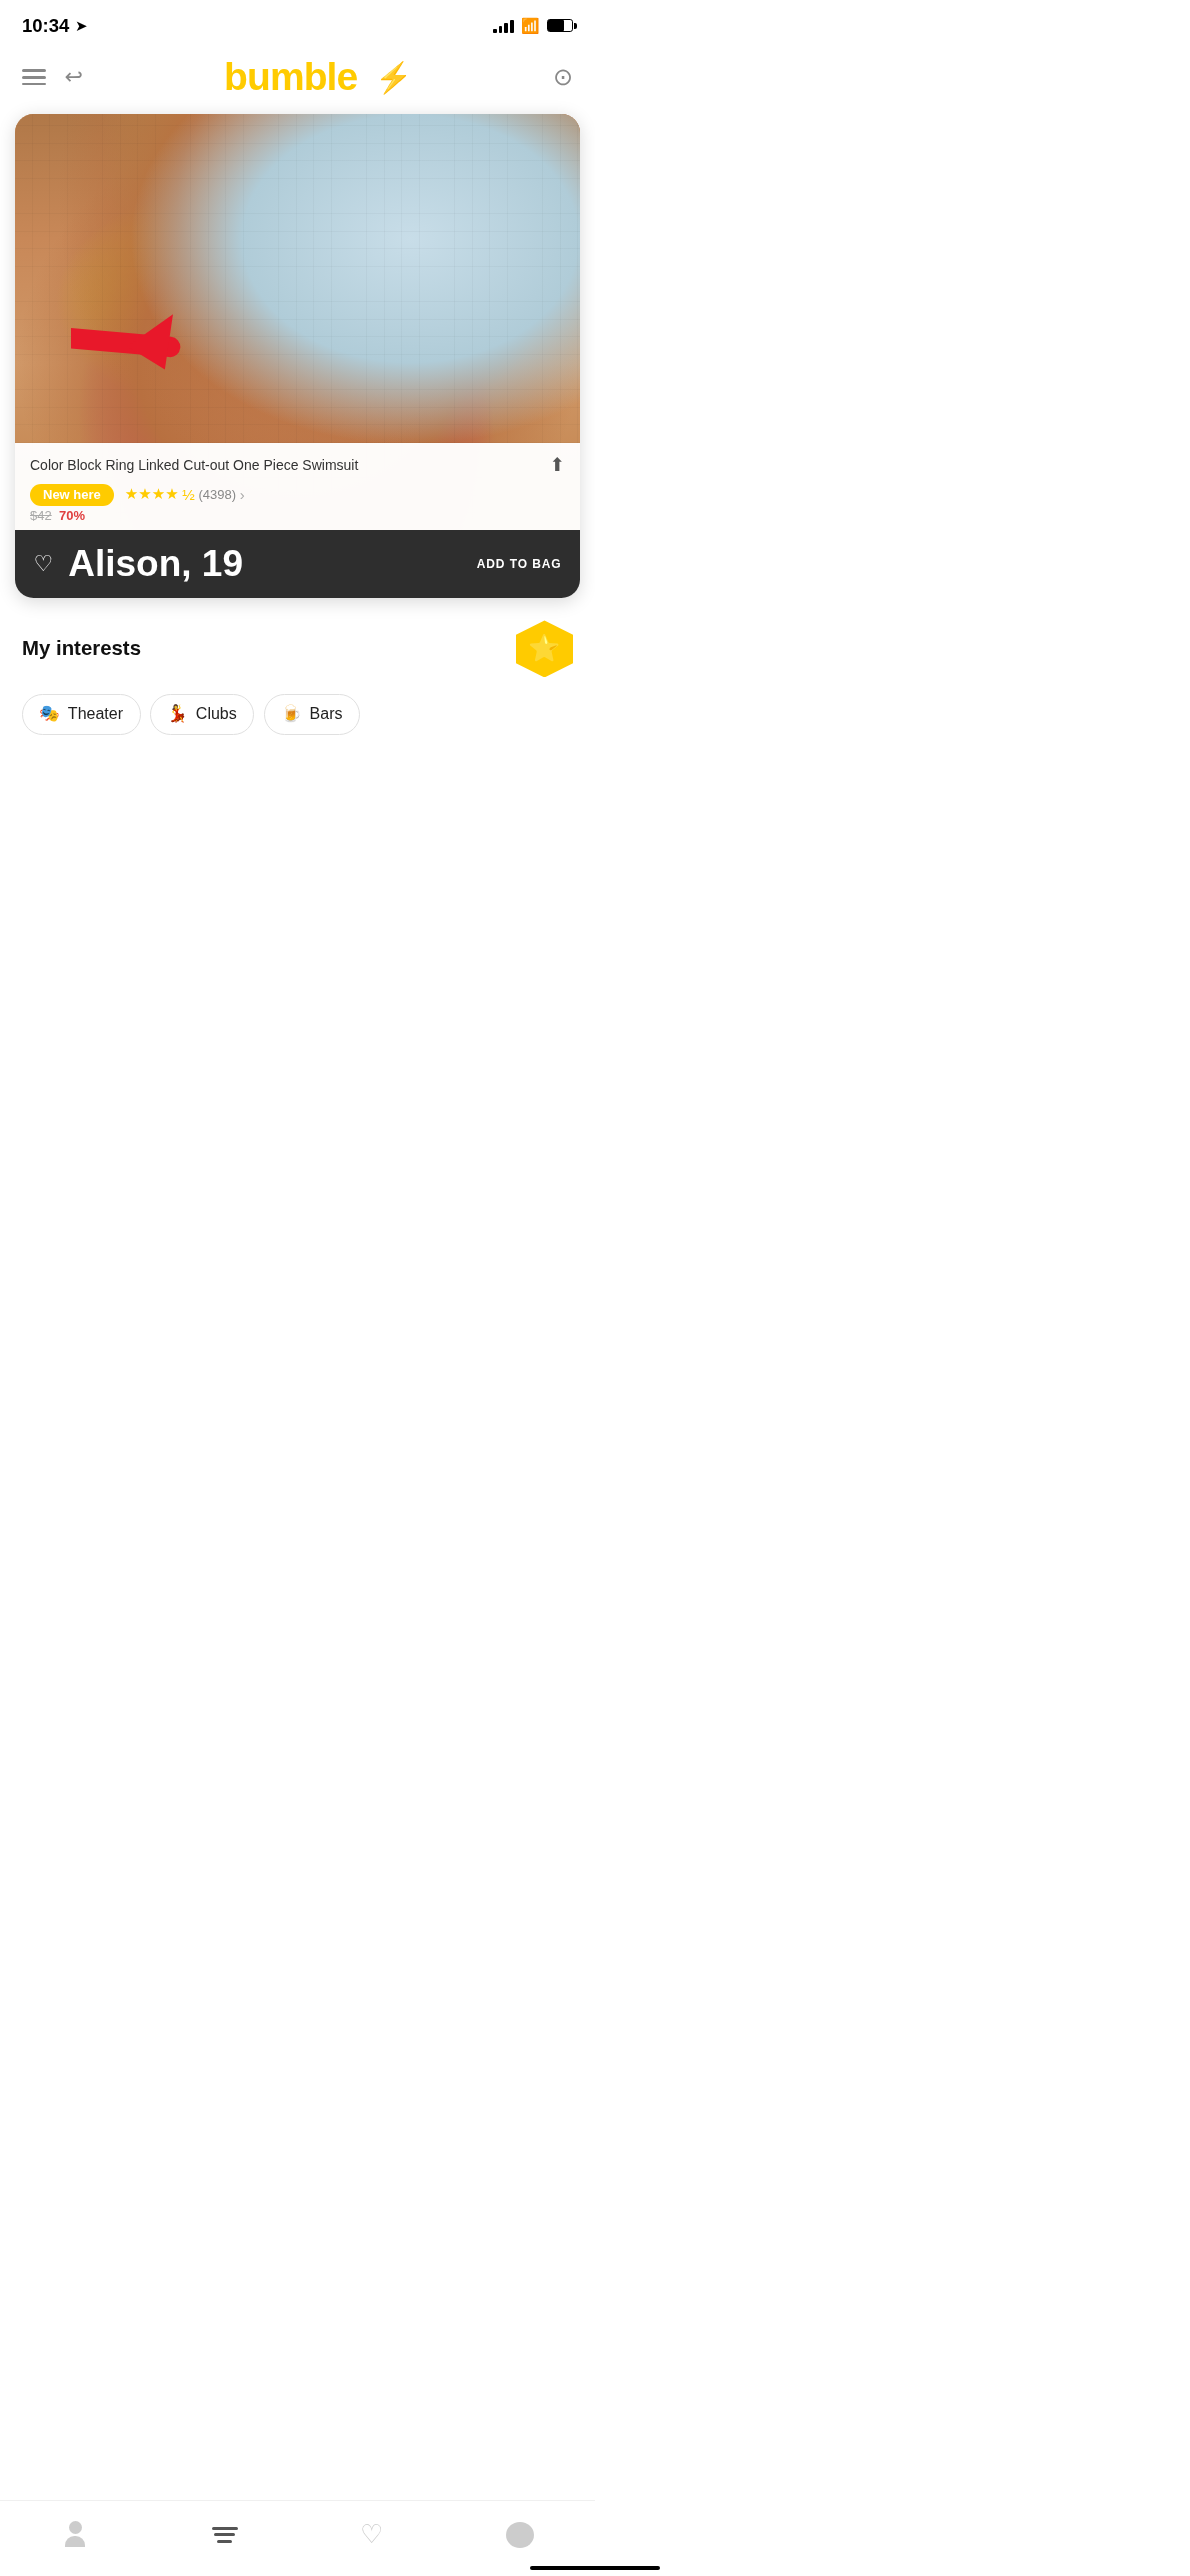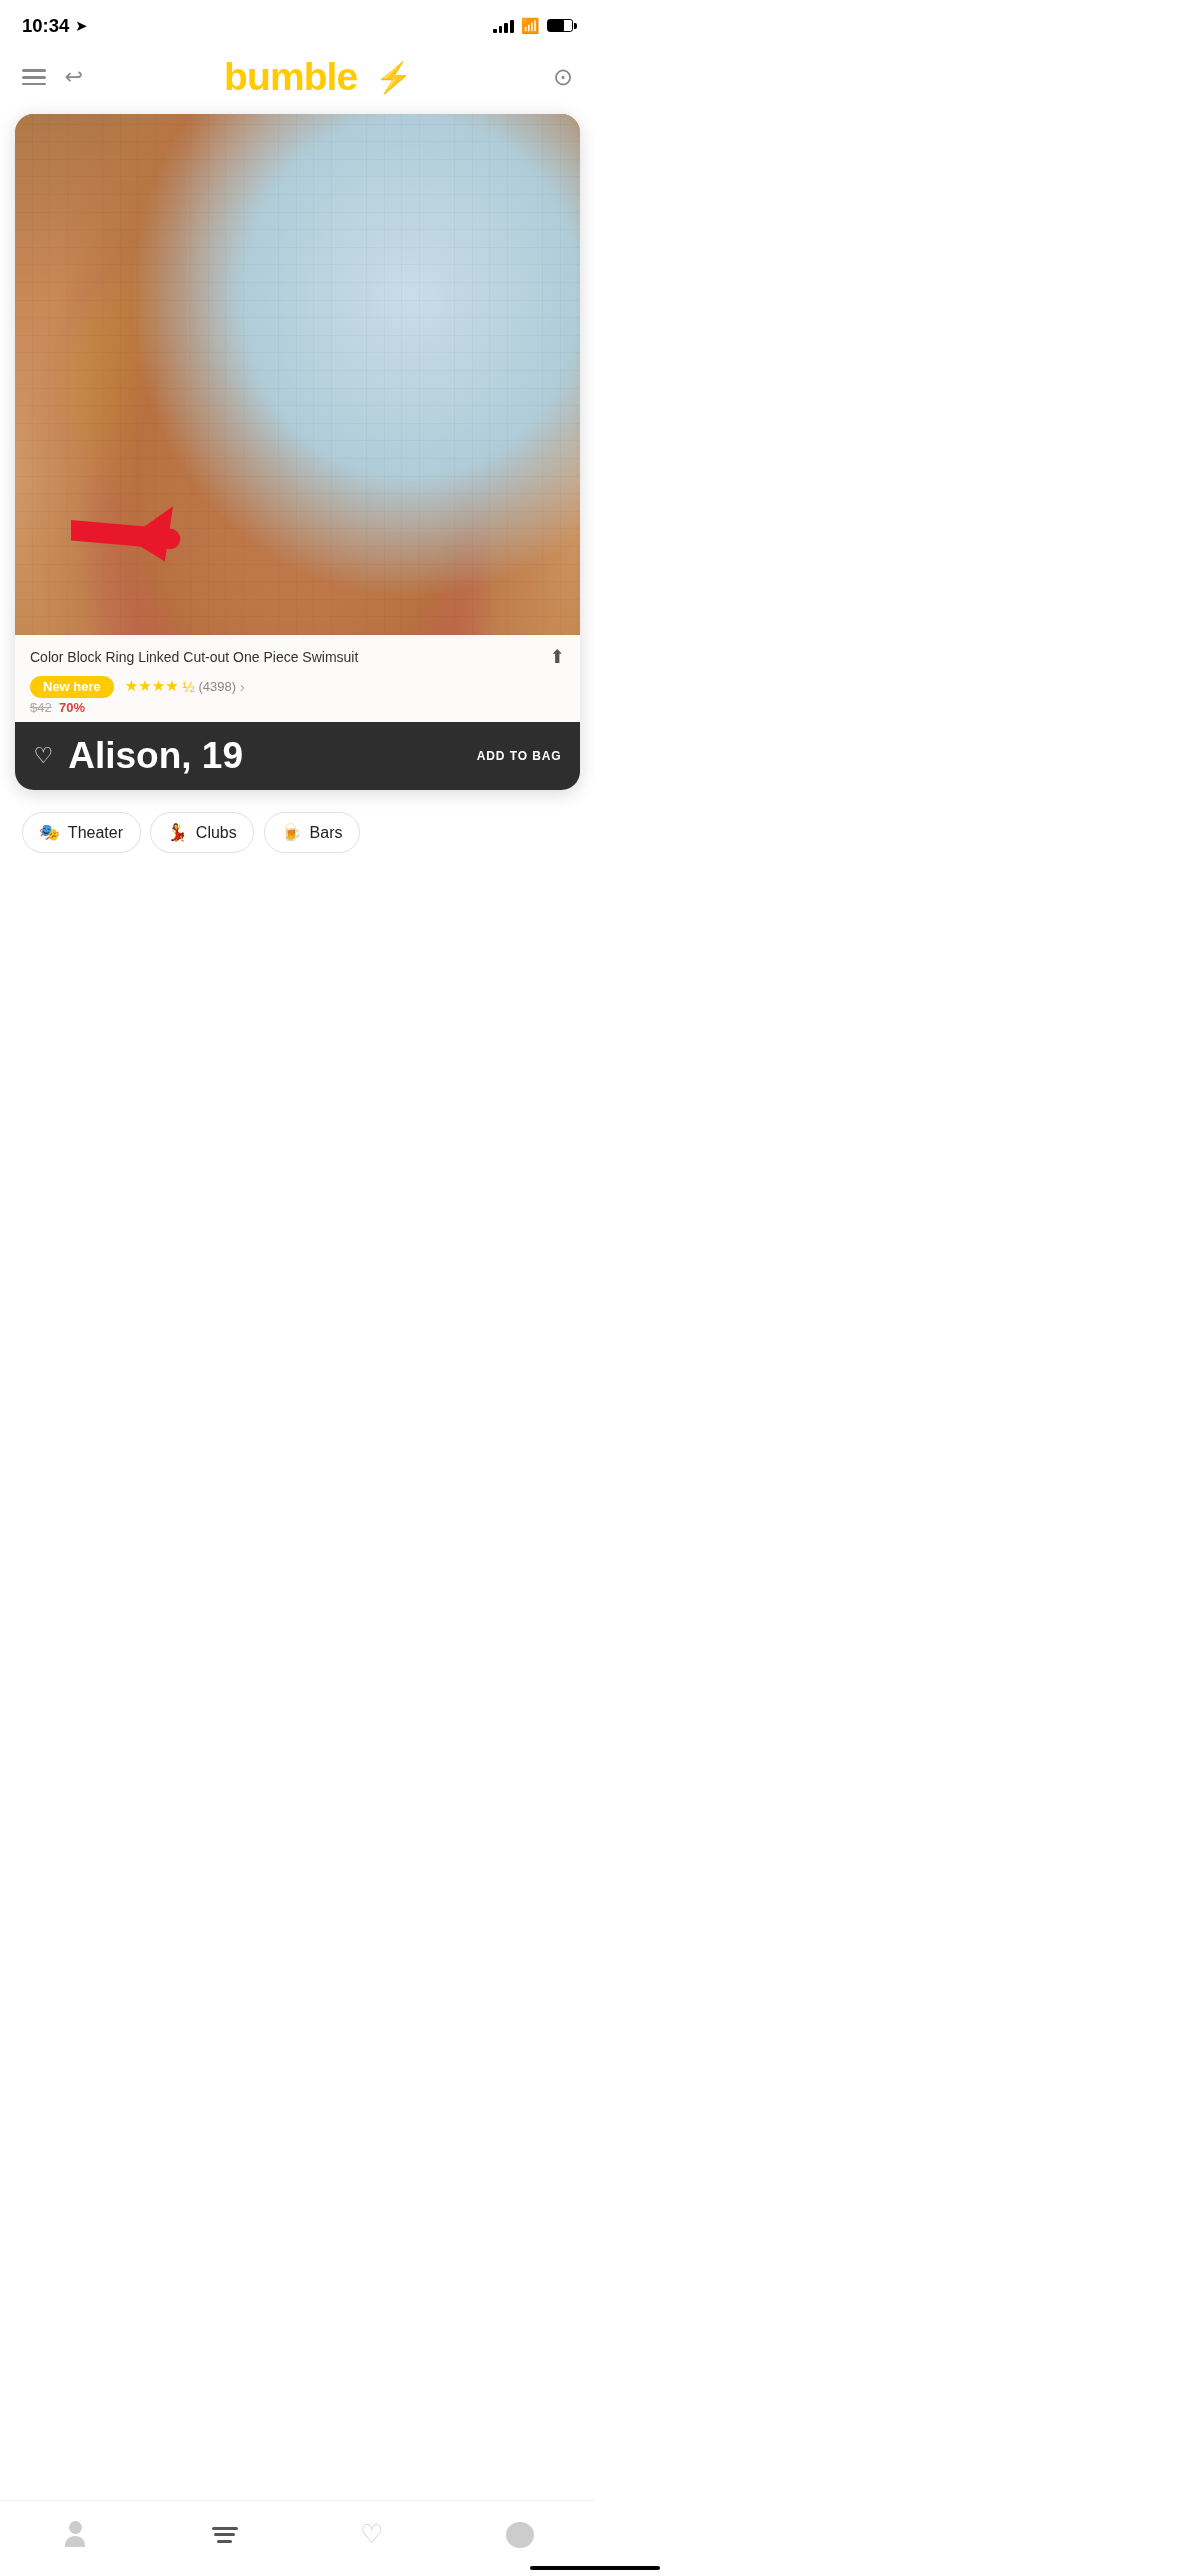--- a/index.html
+++ b/index.html
@@ -121,21 +121,21 @@
       margin: 0 15px;
       border-radius: 18.5px;
       overflow: hidden;
       position: relative;
       box-shadow: 0 3.7px 18.5px rgba(0,0,0,0.15);
     }
 
     
     .profile-photo {
       width: 100%;
-      height: 608px;
+      height: 416px;
       background: linear-gradient(
         135deg,
         #c8956a 0%,
         #d4a574 10%,
         #b8845a 20%,
         #e8b48a 30%,
         #c07840 40%,
         #d48860 50%,
         #a86830 60%,
         #c8986a 70%,
@@ -528,20 +528,26 @@
 
   <div class="name-bar">
     <span class="heart-outline">♡</span>
     <span class="profile-name">Alison, 19</span>
     <button class="add-to-bag-btn">ADD TO BAG</button>
   </div>
 
 </div>
 
 <div class="content-section">
+  <div class="interests-header">
+    <h2 class="interests-title">My interests</h2>
+    <div class="boost-badge">
+      <span class="boost-star">⭐</span>
+    </div>
+  </div>
 
   <div class="interests-tags">
     <div class="interest-tag">
       <span class="tag-emoji">🎭</span>
       <span>Theater</span>
     </div>
     <div class="interest-tag">
       <span class="tag-emoji">💃</span>
       <span>Clubs</span>
     </div>

